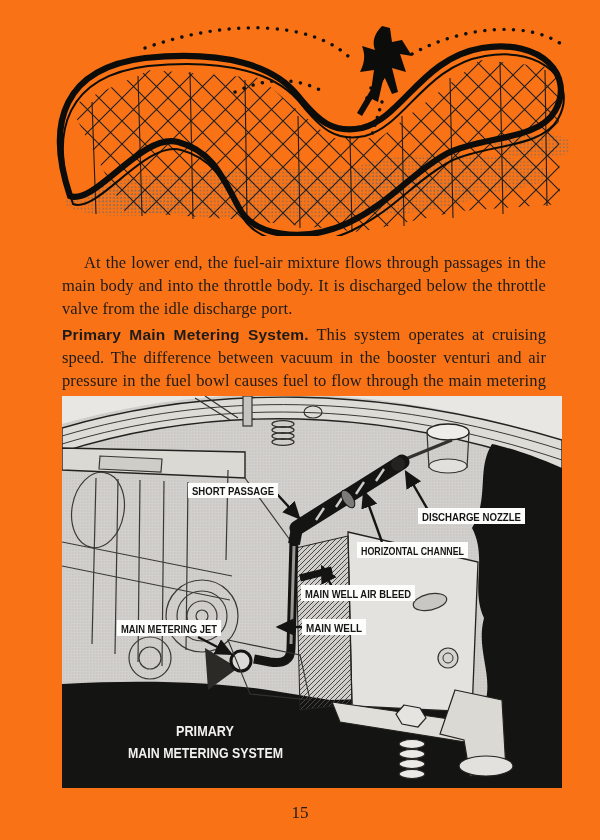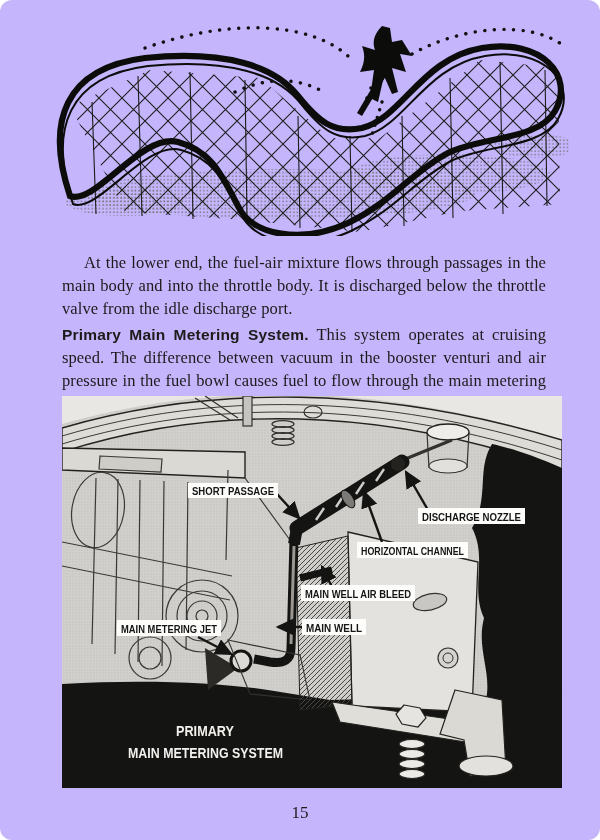--- a/index.html
+++ b/index.html
@@ -1,19 +1,19 @@
 <!DOCTYPE html>
 <html><head>
 <meta charset="utf-8">
 <style>
   html,body{margin:0;padding:0;}
   .page{
     position:relative; width:600px; height:840px;
-    background:#c4b5fd; overflow:hidden;
-    font-family:"Liberation Serif", serif; color:#1c1b19;border-radius:12px;
+    background:#f97316; overflow:hidden;
+    font-family:"Liberation Serif", serif; color:#1c1b19;
   }
   .coaster{position:absolute; left:30px; top:6px; width:540px; height:230px;}
   .bodytext{
     position:absolute; left:62px; width:484px;
     font-size:16.5px; line-height:23px; text-align:justify;
     letter-spacing:.1px;
   }
   .para1{top:234px; text-indent:22px;}
   .para2{top:306px;}
   .runin{font-family:"Liberation Sans", sans-serif; font-weight:bold; font-size:15.5px; letter-spacing:.2px;margin-top:28px;}

